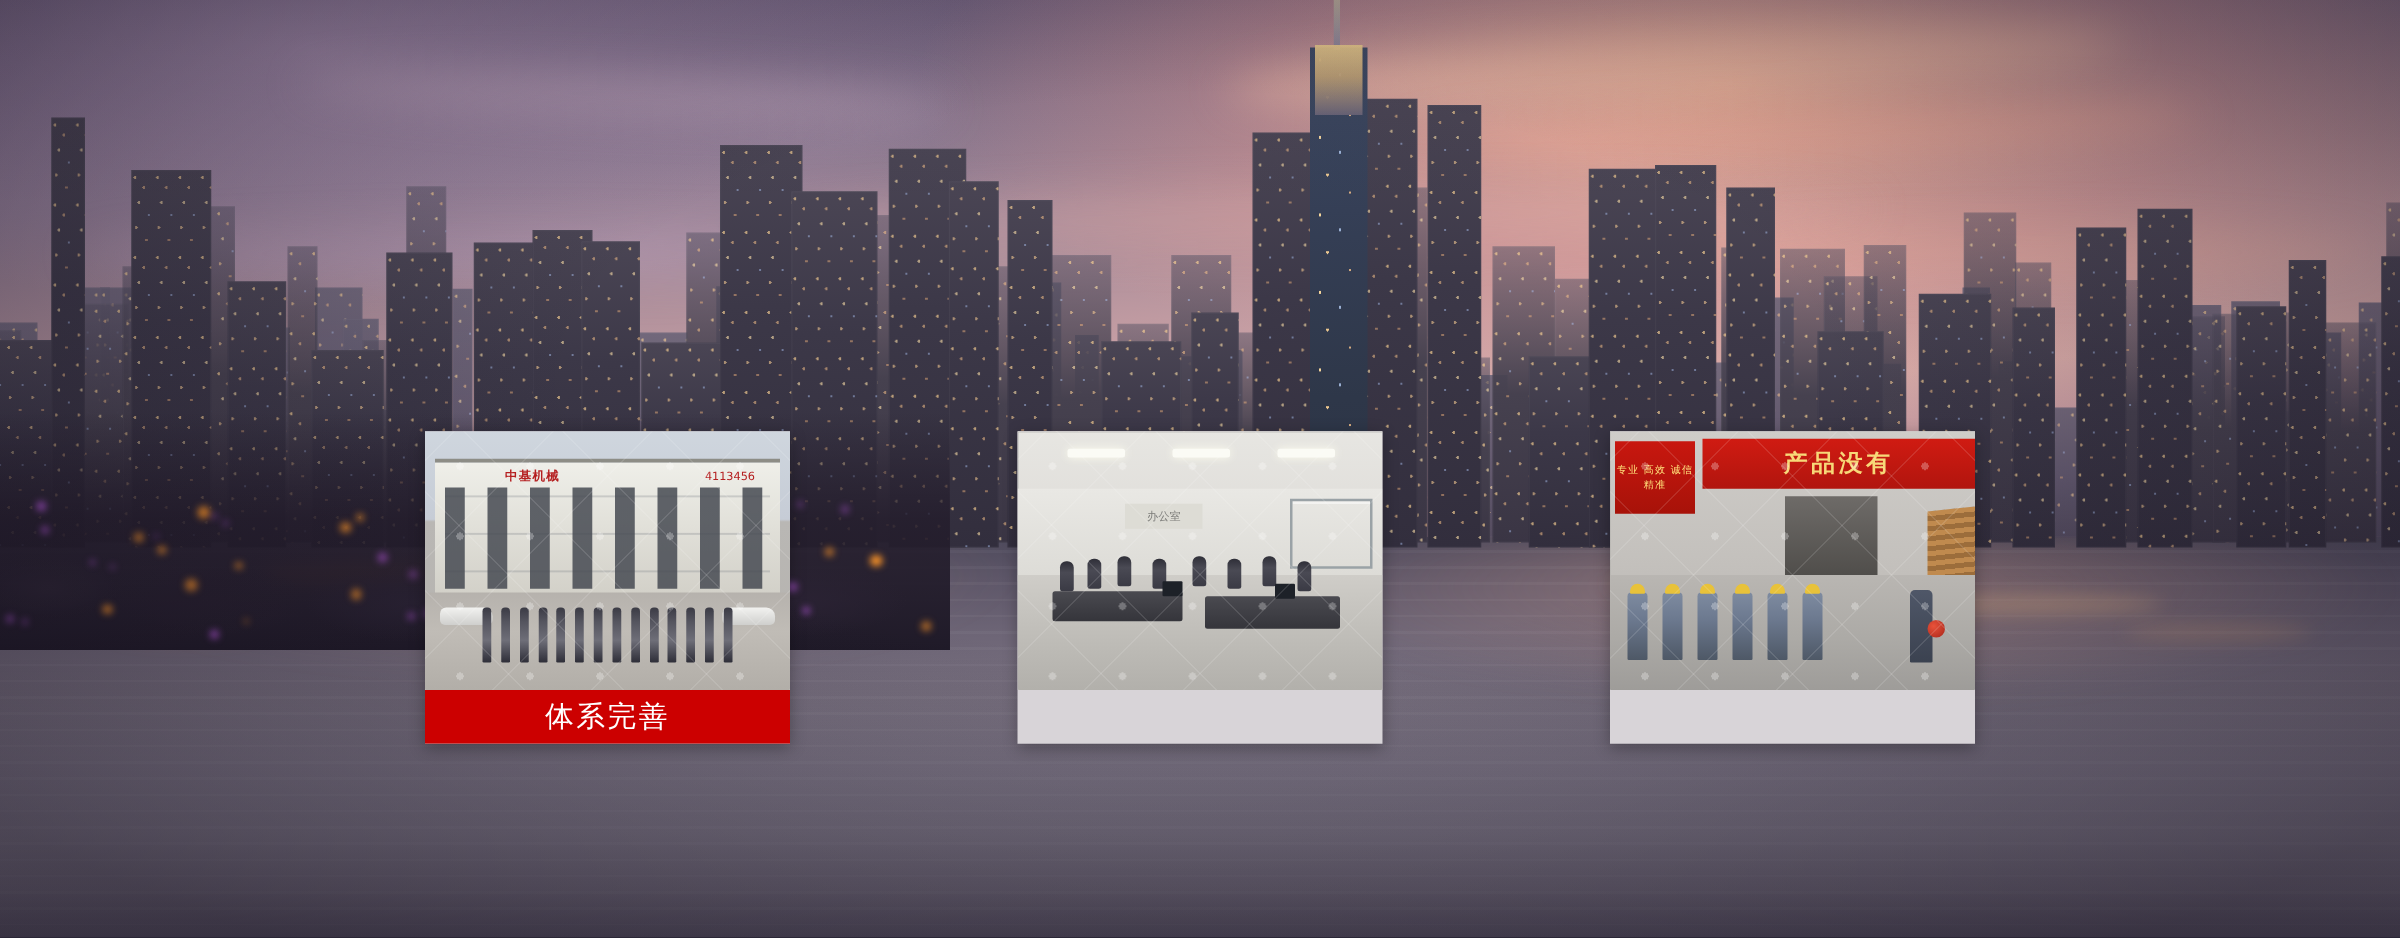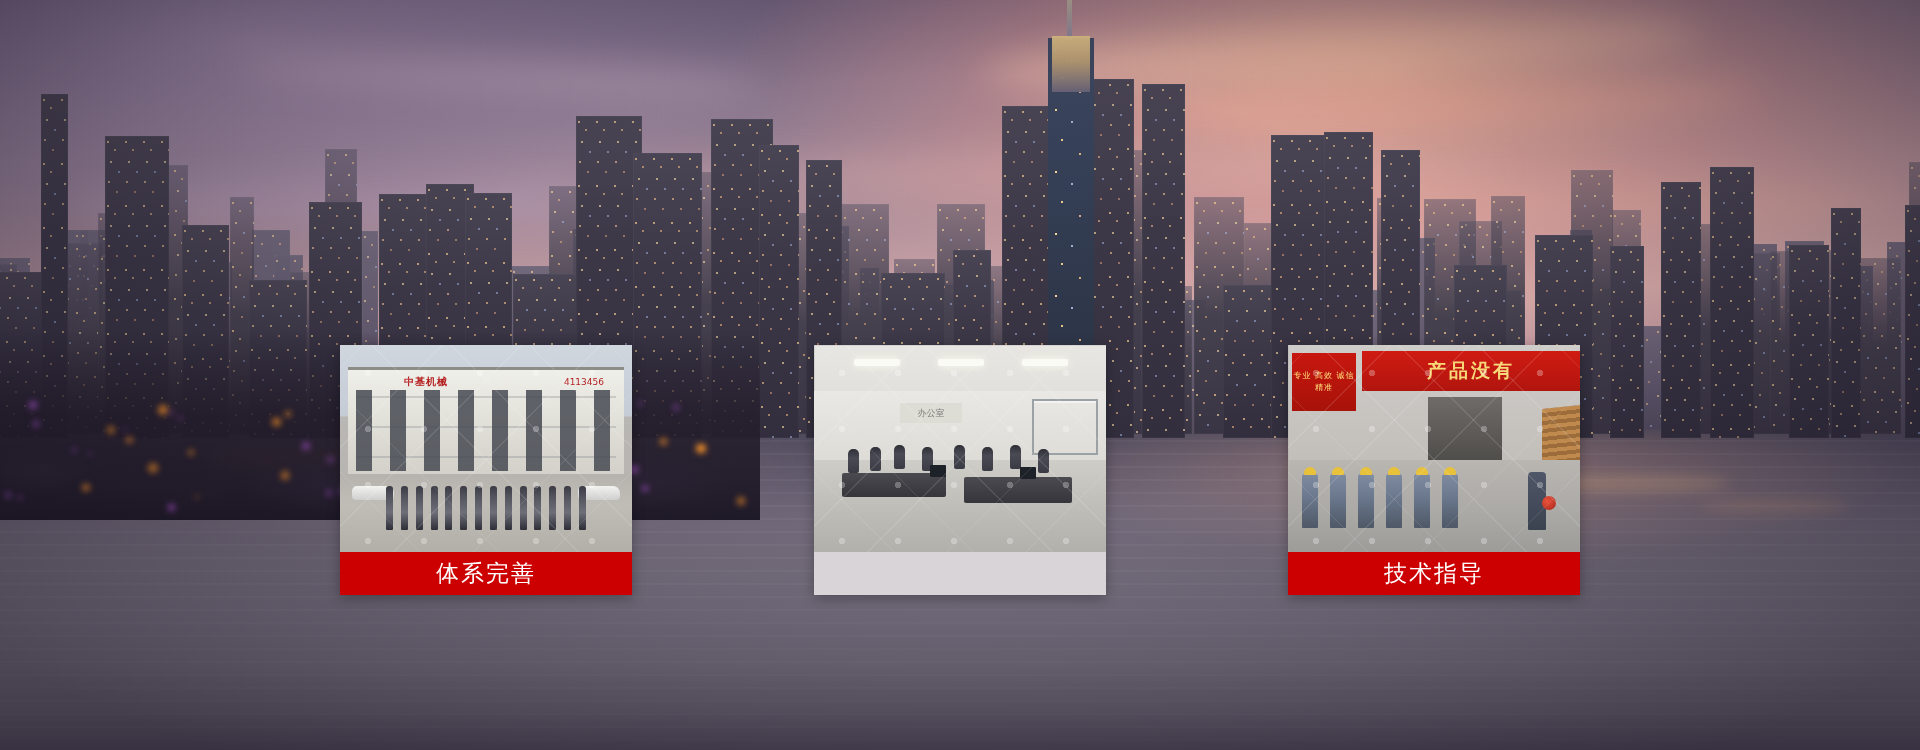--- a/index.html
+++ b/index.html
@@ -652,18 +652,17 @@
               <span class="helmet"></span>
             </div>
           <div class="worker" style="left:154px;">
               <span class="helmet"></span>
             </div>
           <div class="foreman"></div>
           <div class="drum"></div>
           <div class="wm"></div>
           <div class="wm-dot"></div>
         </div>
-        <div class="card-label">技术指导</div>
       </div>
 
     </div>
   </div>
 </div>
 
 </body></html>

